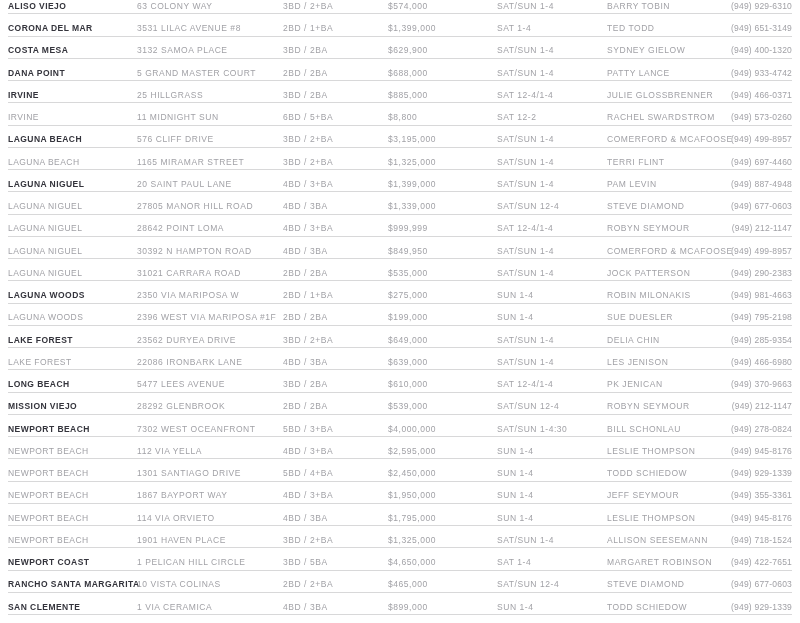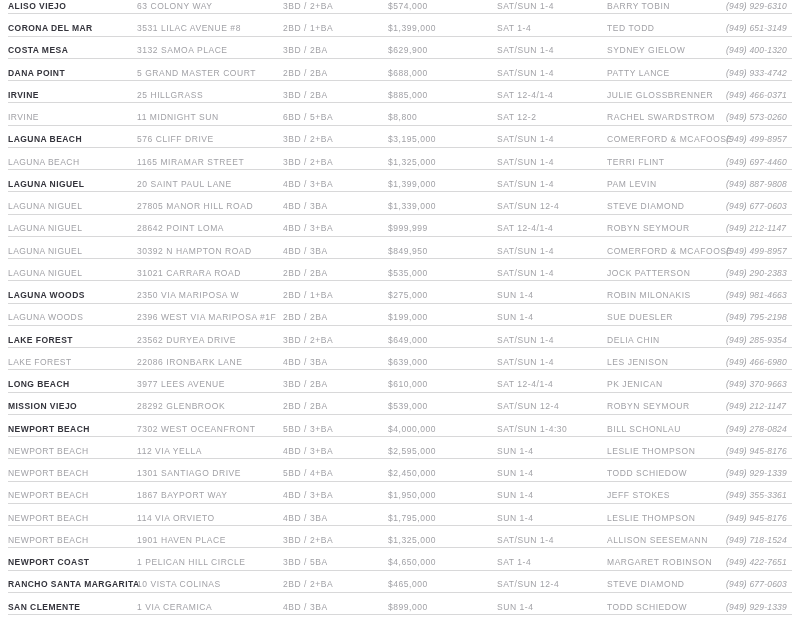--- a/index.html
+++ b/index.html
@@ -35,23 +35,22 @@
     letter-spacing: 0.55px;
     color: var(--text_gray, #a1a1a6);
     white-space: nowrap;
   }
   .cell.city { letter-spacing: 0.45px; }
   .cell.city.bold {
     color: var(--city_bold, #34343c);
     font-weight: 700;
   }
   .cell.phone {
-    text-align: left;
+    text-align: right;
     letter-spacing: 0.2px;
-    font-style: italic;
   }
 </style>
 </head>
 <body>
 
 <div class="viewport">
   <div class="table" id="listings-table">
   <div class="row">
     <div class="cell city bold">ALISO VIEJO</div>
     <div class="cell address">63 COLONY WAY</div>
@@ -132,21 +131,21 @@
     <div class="cell phone">(949) 697-4460</div>
   </div>
 
   <div class="row">
     <div class="cell city bold">LAGUNA NIGUEL</div>
     <div class="cell address">20 SAINT PAUL LANE</div>
     <div class="cell bedbath">4BD / 3+BA</div>
     <div class="cell price">$1,399,000</div>
     <div class="cell openhouse">SAT/SUN 1-4</div>
     <div class="cell agent">PAM LEVIN</div>
-    <div class="cell phone">(949) 887-9808</div>
+    <div class="cell phone">(949) 887-4948</div>
   </div>
 
   <div class="row">
     <div class="cell city">LAGUNA NIGUEL</div>
     <div class="cell address">27805 MANOR HILL ROAD</div>
     <div class="cell bedbath">4BD / 3BA</div>
     <div class="cell price">$1,339,000</div>
     <div class="cell openhouse">SAT/SUN 12-4</div>
     <div class="cell agent">STEVE DIAMOND</div>
     <div class="cell phone">(949) 677-0603</div>
@@ -217,21 +216,21 @@
     <div class="cell address">22086 IRONBARK LANE</div>
     <div class="cell bedbath">4BD / 3BA</div>
     <div class="cell price">$639,000</div>
     <div class="cell openhouse">SAT/SUN 1-4</div>
     <div class="cell agent">LES JENISON</div>
     <div class="cell phone">(949) 466-6980</div>
   </div>
 
   <div class="row">
     <div class="cell city bold">LONG BEACH</div>
-    <div class="cell address">3977 LEES AVENUE</div>
+    <div class="cell address">5477 LEES AVENUE</div>
     <div class="cell bedbath">3BD / 2BA</div>
     <div class="cell price">$610,000</div>
     <div class="cell openhouse">SAT 12-4/1-4</div>
     <div class="cell agent">PK JENICAN</div>
     <div class="cell phone">(949) 370-9663</div>
   </div>
 
   <div class="row">
     <div class="cell city bold">MISSION VIEJO</div>
     <div class="cell address">28292 GLENBROOK</div>
@@ -271,21 +270,21 @@
     <div class="cell agent">TODD SCHIEDOW</div>
     <div class="cell phone">(949) 929-1339</div>
   </div>
 
   <div class="row">
     <div class="cell city">NEWPORT BEACH</div>
     <div class="cell address">1867 BAYPORT WAY</div>
     <div class="cell bedbath">4BD / 3+BA</div>
     <div class="cell price">$1,950,000</div>
     <div class="cell openhouse">SUN 1-4</div>
-    <div class="cell agent">JEFF STOKES</div>
+    <div class="cell agent">JEFF SEYMOUR</div>
     <div class="cell phone">(949) 355-3361</div>
   </div>
 
   <div class="row">
     <div class="cell city">NEWPORT BEACH</div>
     <div class="cell address">114 VIA ORVIETO</div>
     <div class="cell bedbath">4BD / 3BA</div>
     <div class="cell price">$1,795,000</div>
     <div class="cell openhouse">SUN 1-4</div>
     <div class="cell agent">LESLIE THOMPSON</div>

